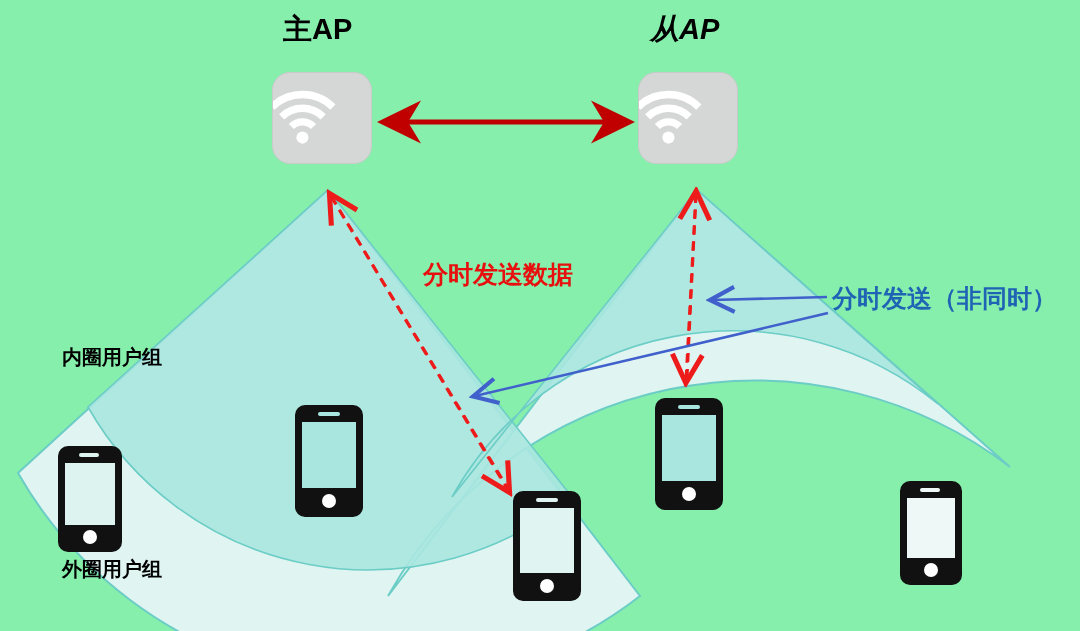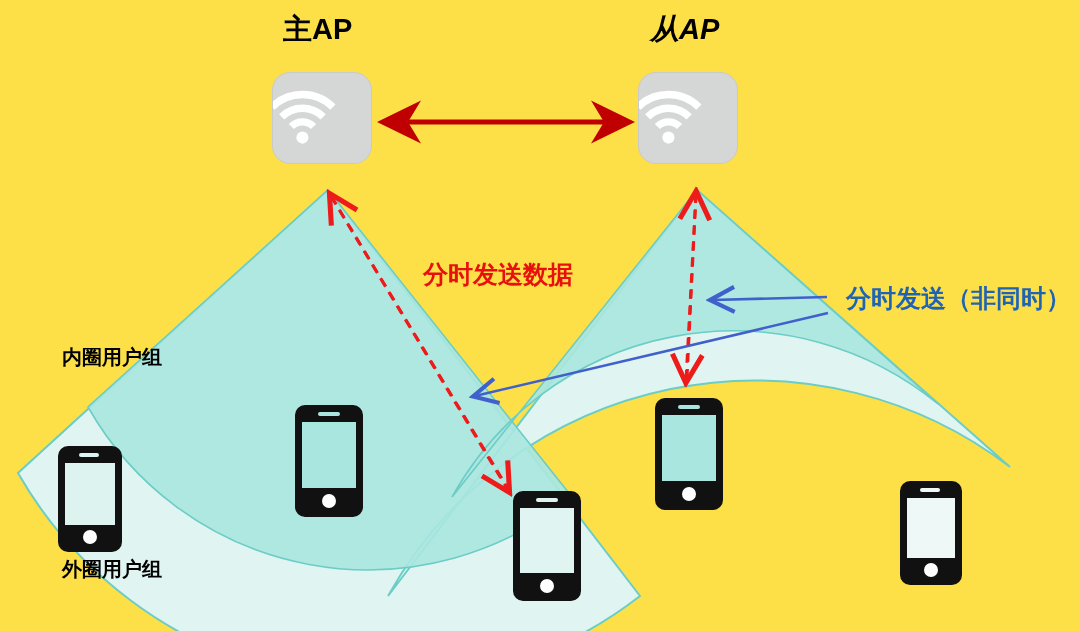--- a/index.html
+++ b/index.html
@@ -4,21 +4,21 @@
 <style>
   html, body {
     margin: 0;
     padding: 0;
     background: #ffffff;
   }
   #stage {
     position: relative;
     width: 1080px;
     height: 631px;
-    background: #fde047;
+    background: #86efac;
     overflow: hidden;
     font-family: "Liberation Sans", "DejaVu Sans", sans-serif;
   }
   #diagram-svg {
     position: absolute;
     left: 0;
     top: 0;
     width: 1080px;
     height: 631px;
   }
@@ -180,19 +180,19 @@
     </svg>
   </div>
 
   <div class="lbl lbl-ap" style="left:283px; top:12px;">主AP</div>
 
   <div class="lbl lbl-ap" style="left:650px; top:12px;font-style:italic;">从AP</div>
 
 
   <div class="lbl lbl-red-2" style="left:376px; top:260px; width:244px;">分时发送数据</div>
 
-  <div class="lbl lbl-blue" style="left:832px; top:284px;margin-left:14px;">分时发送（非同时）</div>
+  <div class="lbl lbl-blue" style="left:832px; top:284px;">分时发送（非同时）</div>
 
   <div class="lbl lbl-group" style="left:62px; top:346px;">内圈用户组</div>
 
   <div class="lbl lbl-group" style="left:62px; top:558px;text-align:right;">外圈用户组</div>
 
 </div>
 
 </body></html>

